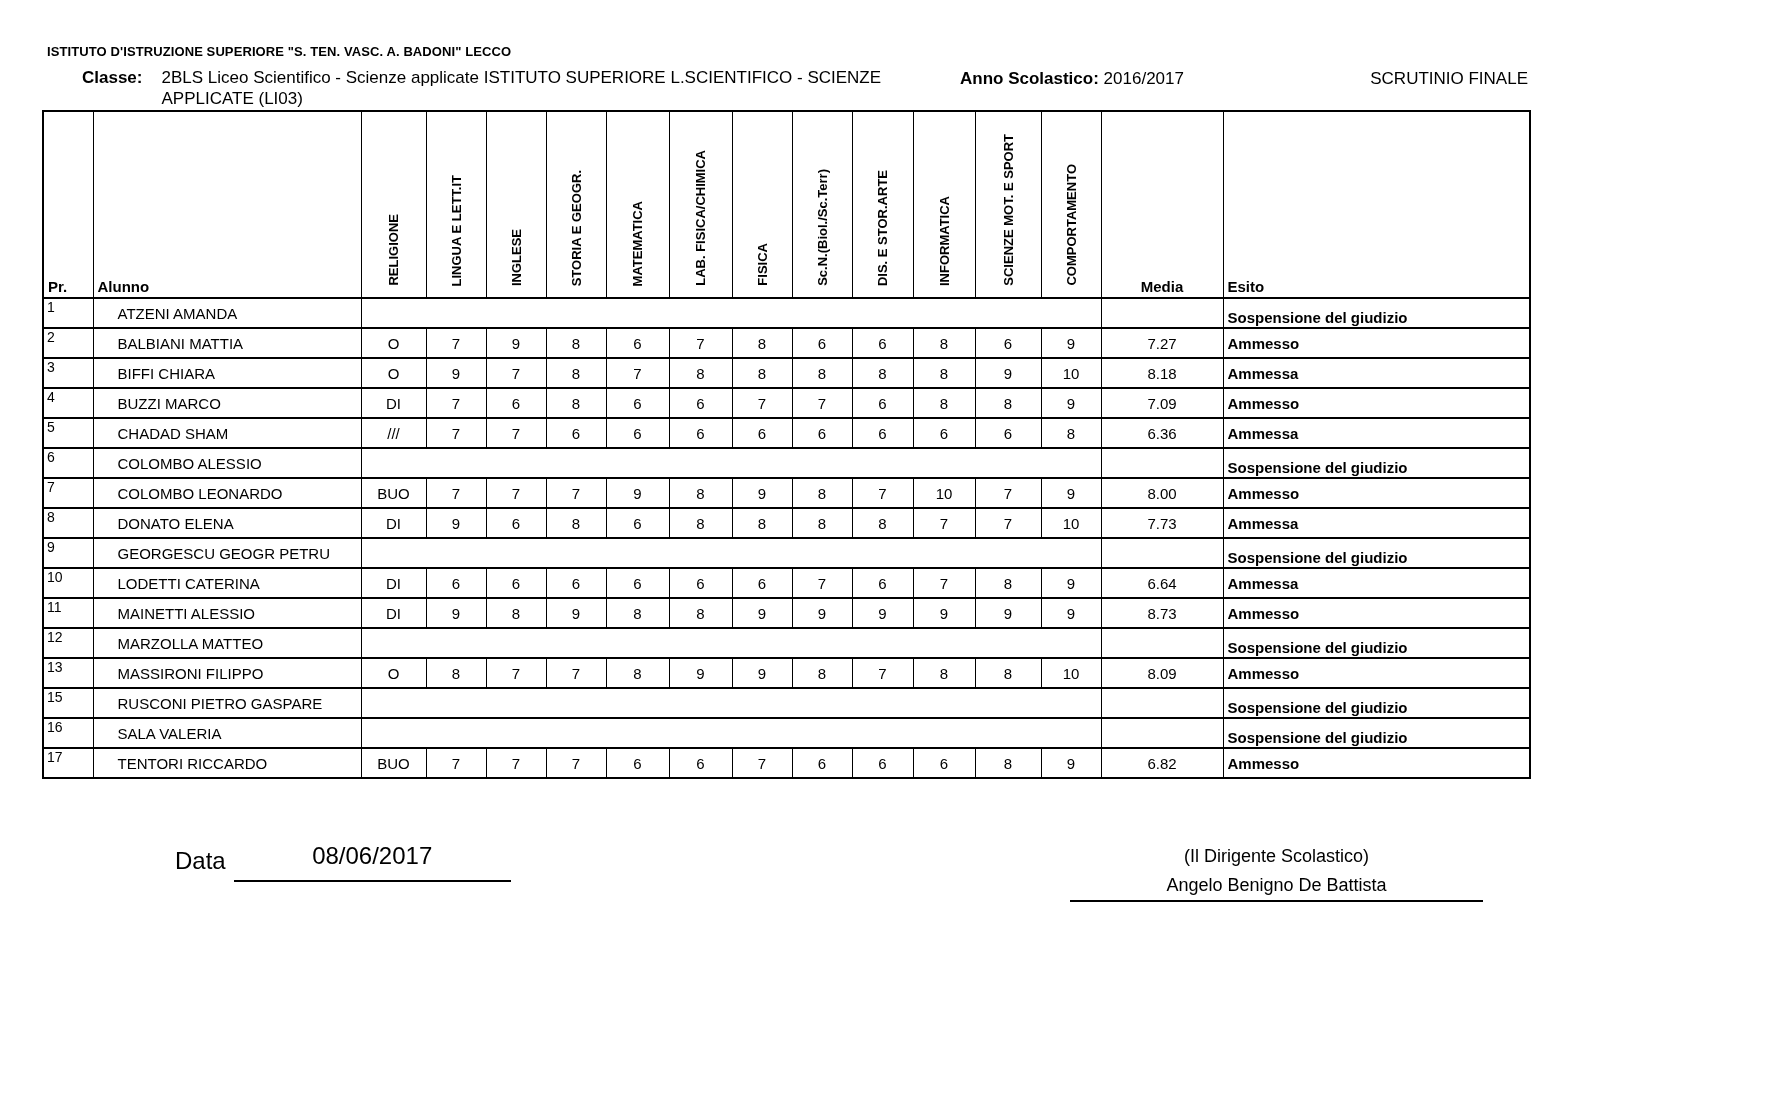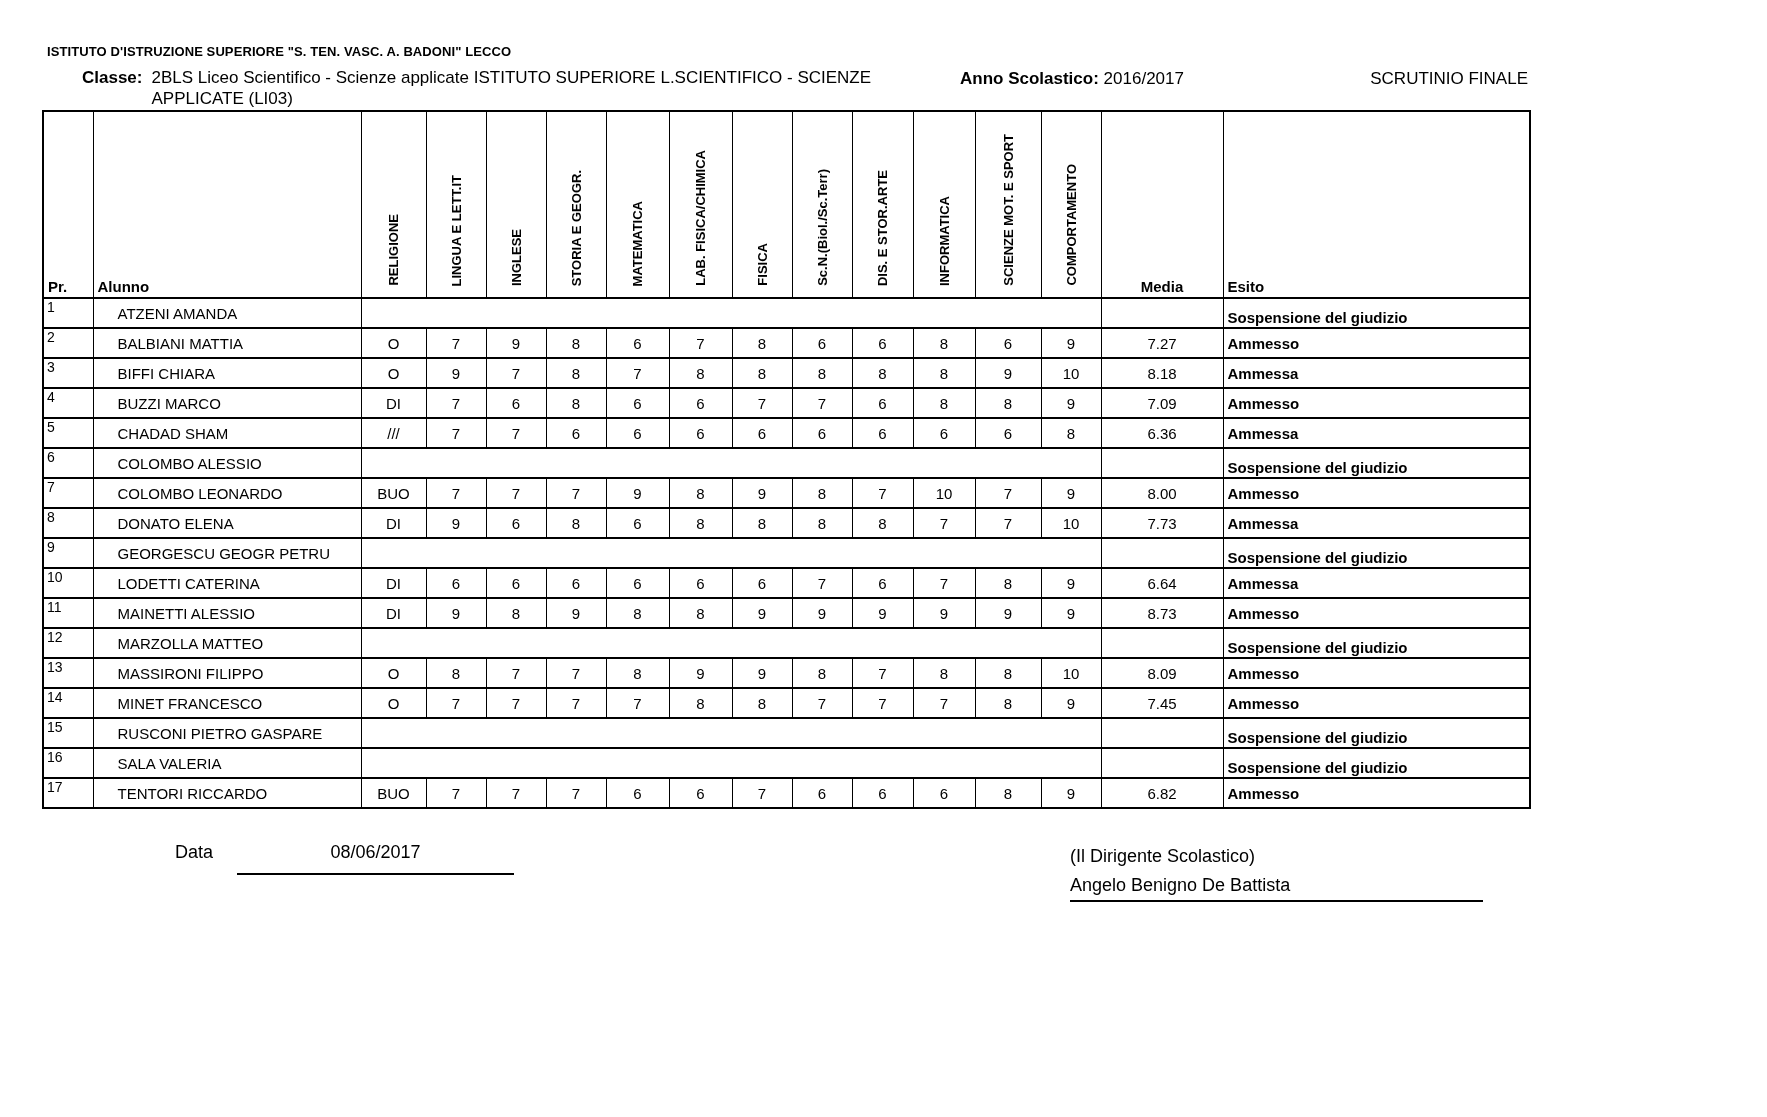--- a/index.html
+++ b/index.html
@@ -11,21 +11,21 @@
     color: #000;
     font-family: "Liberation Sans", sans-serif;
     overflow: hidden;
   }
   .institute {
     position: absolute; left: 47px; top: 44px;
     font-size: 13px; font-weight: bold; letter-spacing: 0.1px;
   }
   .classe-row {
     position: absolute; left: 82px; top: 67px;
-    display: flex; gap: 9px; font-size: 17px; line-height: 21px;
+    display: flex; gap: 19px; font-size: 17px; line-height: 21px;
   }
   .classe-label { font-weight: bold; white-space: nowrap; }
   .classe-value { width: 740px; }
   .anno-row {
     position: absolute; left: 960px; top: 69px;
     font-size: 17px; white-space: nowrap;
   }
   .anno-label { font-weight: bold; }
   .scrutinio {
     position: absolute; top: 69px; right: 239px;
@@ -73,32 +73,32 @@
     font-size: 14px; padding: 1px 0 0 3px; line-height: 1.1;
   }
   .gradetable td.alunno { text-align: left; padding-left: 24px; }
   .gradetable td.grade { text-align: center; }
   .gradetable td.merged { }
   .gradetable td.media { text-align: center; }
   .gradetable td.esito { text-align: left; padding-left: 4px; font-weight: bold; }
   .gradetable td.esito.susp { vertical-align: bottom; padding-bottom: 1px; }
   .footer-data {
     position: absolute; left: 175px; top: 842px;
-    display: flex; align-items: flex-start; gap: 24px;
-    font-size: 18px;
+    display: flex; align-items: center; gap: 8px;
+    font-size: 24px;
   }
   .footer-data .data-label { padding-bottom: 2px; }
   .date-underline {
     width: 277px; text-align: center;
     border-bottom: 2px solid #000;
     padding-bottom: 10px;
   }
   .footer-sign {
     position: absolute; left: 1070px; top: 842px; width: 413px;
-    text-align: left; font-size: 18px; line-height: 29px;
+    text-align: center; font-size: 18px; line-height: 29px;
   }
   .sign-name { border-bottom: 2px solid #000; }
 </style>
 </head>
 <body>
 
 <div id="page">
 
   <div class="institute">ISTITUTO D'ISTRUZIONE SUPERIORE "S. TEN. VASC. A. BADONI" LECCO</div>
 
@@ -338,38 +338,20 @@
           <td class="grade">9</td>
           <td class="grade">8</td>
           <td class="grade">7</td>
           <td class="grade">8</td>
           <td class="grade">8</td>
           <td class="grade">10</td>
           <td class="media">8.09</td>
           <td class="esito">Ammesso</td>
         </tr>
         <tr>
-          <td class="pr">14</td>
-          <td class="alunno">MINET FRANCESCO</td>
-          <td class="grade">O</td>
-          <td class="grade">7</td>
-          <td class="grade">7</td>
-          <td class="grade">7</td>
-          <td class="grade">7</td>
-          <td class="grade">8</td>
-          <td class="grade">8</td>
-          <td class="grade">7</td>
-          <td class="grade">7</td>
-          <td class="grade">7</td>
-          <td class="grade">8</td>
-          <td class="grade">9</td>
-          <td class="media">7.45</td>
-          <td class="esito">Ammesso</td>
-        </tr>
-        <tr>
           <td class="pr">15</td>
           <td class="alunno">RUSCONI PIETRO GASPARE</td>
           <td class="merged" colspan="12"></td>
           <td class="media"></td>
           <td class="esito susp">Sospensione del giudizio</td>
         </tr>
         <tr>
           <td class="pr">16</td>
           <td class="alunno">SALA VALERIA</td>
           <td class="merged" colspan="12"></td>

